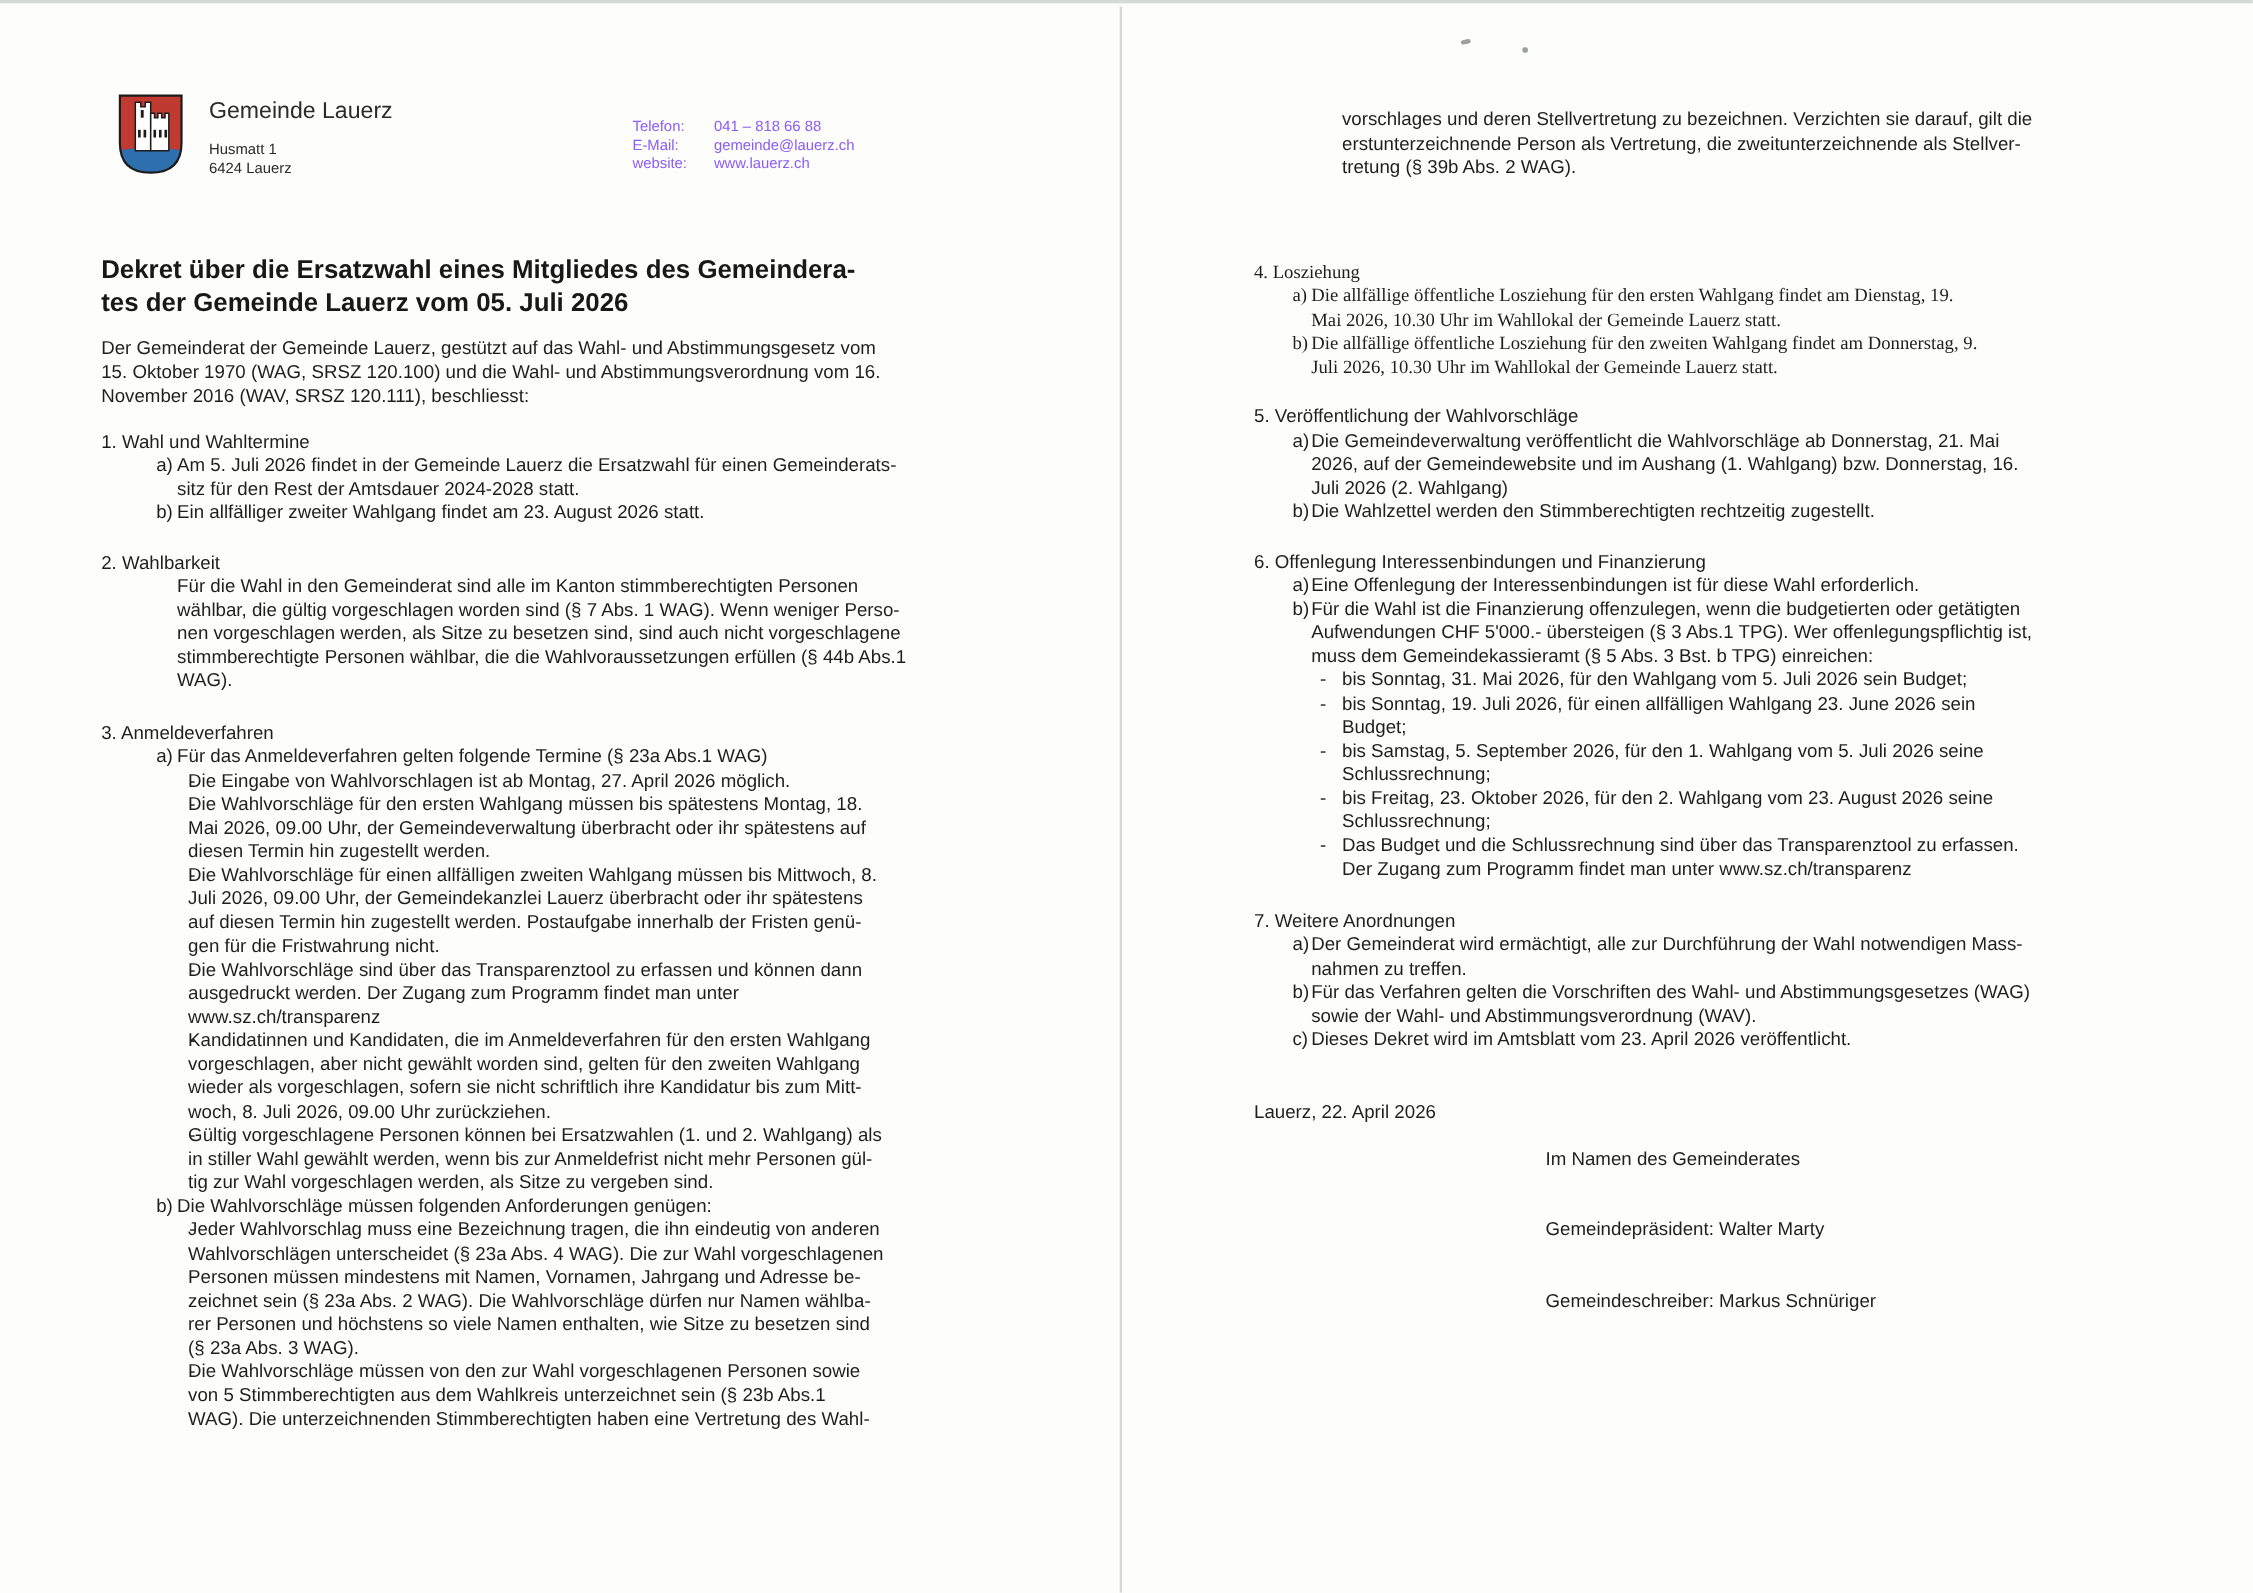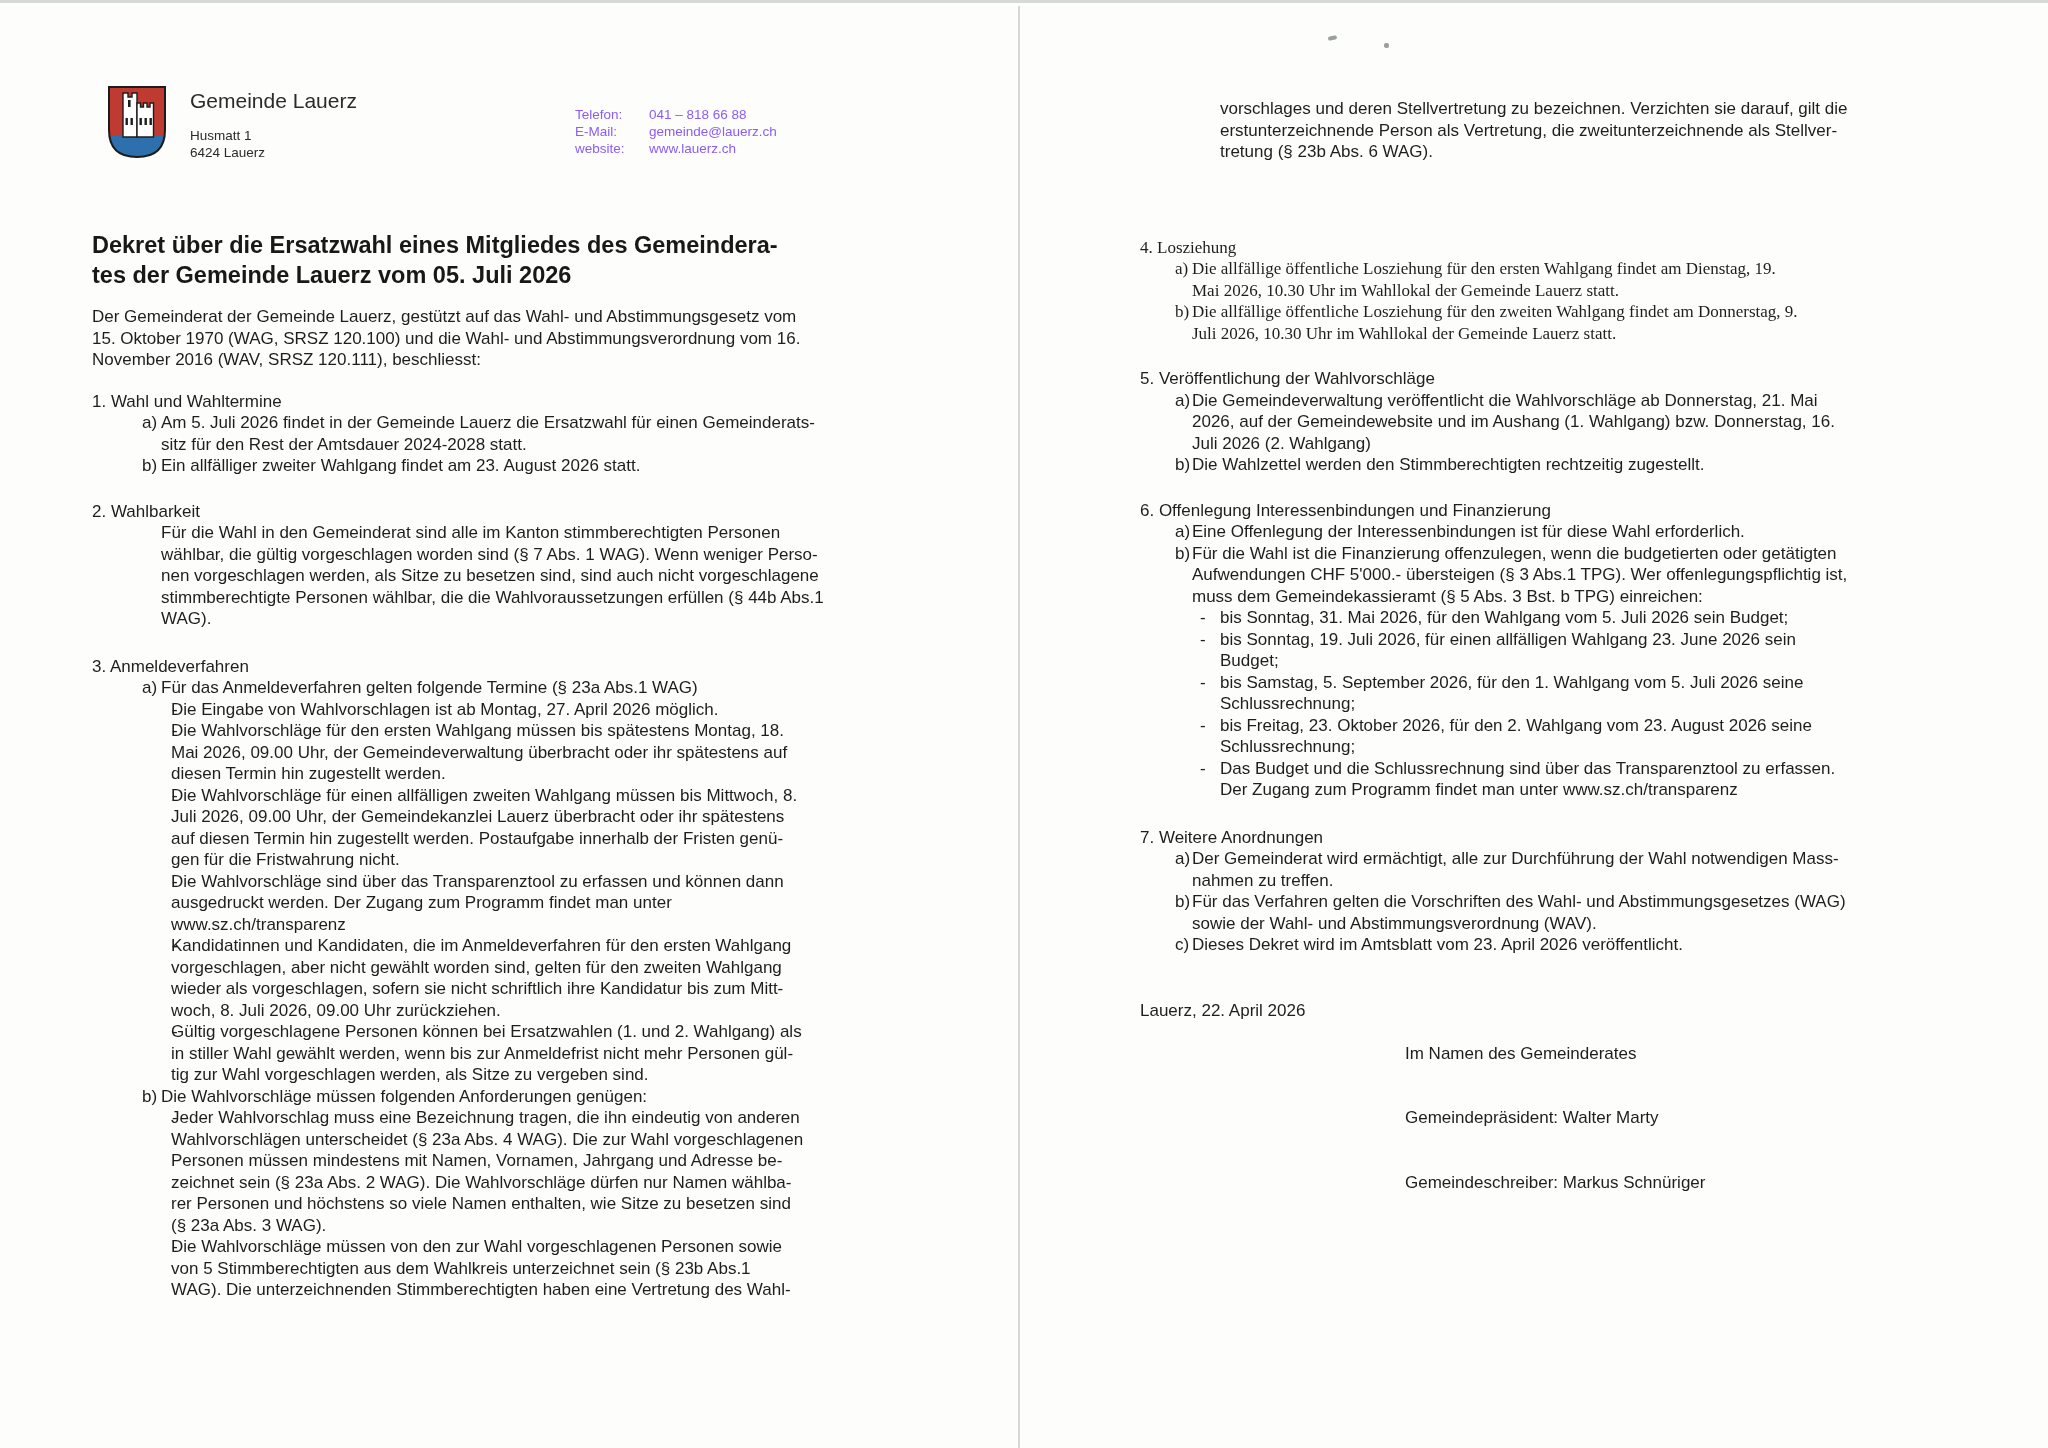--- a/index.html
+++ b/index.html
@@ -190,21 +190,21 @@
         <div class="txt">Die Wahlvorschläge müssen von den zur Wahl vorgeschlagenen Personen sowie
 von 5 Stimmberechtigten aus dem Wahlkreis unterzeichnet sein (§ 23b Abs.1
 WAG). Die unterzeichnenden Stimmberechtigten haben eine Vertretung des Wahl-</div>
       </div>
   </div>
 </div>
 
 <div class="col col-right">
   <div class="para cont">vorschlages und deren Stellvertretung zu bezeichnen. Verzichten sie darauf, gilt die
 erstunterzeichnende Person als Vertretung, die zweitunterzeichnende als Stellver-
-tretung (§ 23b Abs. 6 WAG).</div>
+tretung (§ 39b Abs. 2 WAG).</div>
 
   <div class="sec sec4">
     <div class="sec-h">4. Losziehung</div>
     <div class="li lt">
         <span class="mark">a)</span>
         <div class="txt">Die allfällige öffentliche Losziehung für den ersten Wahlgang findet am Dienstag, 19.
 Mai 2026, 10.30 Uhr im Wahllokal der Gemeinde Lauerz statt.</div>
       </div>
     <div class="li lt">
         <span class="mark">b)</span>

